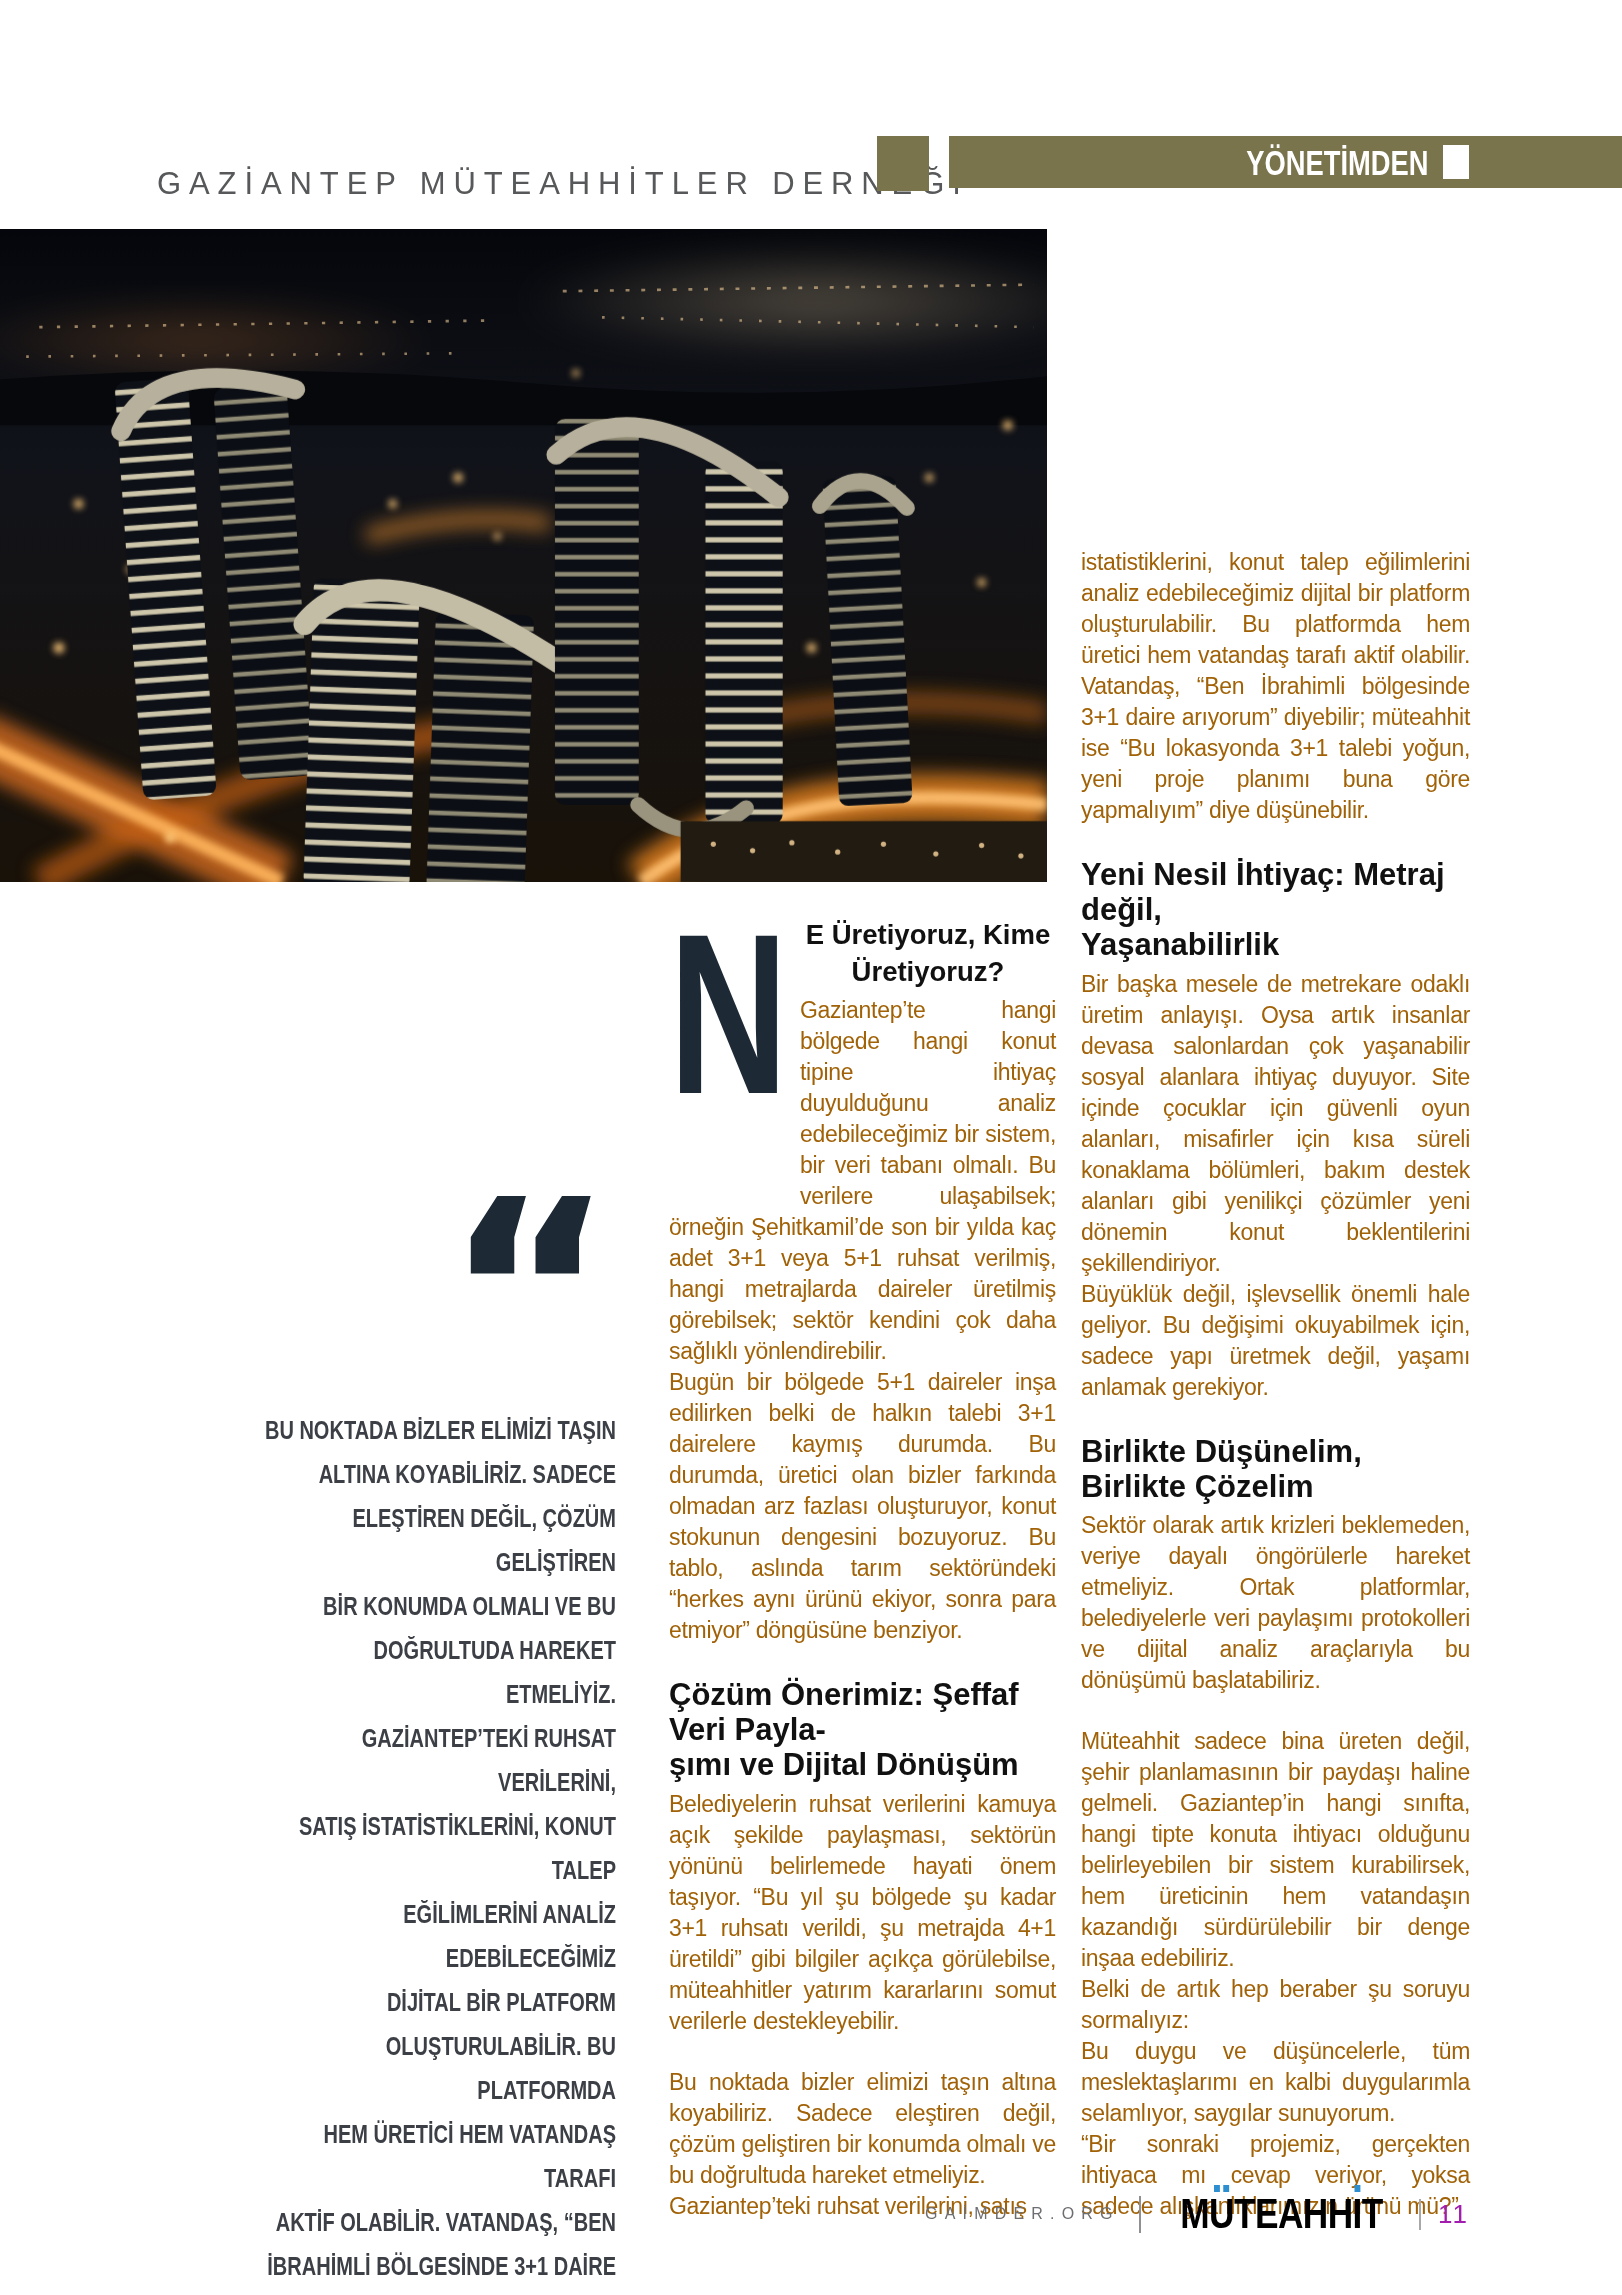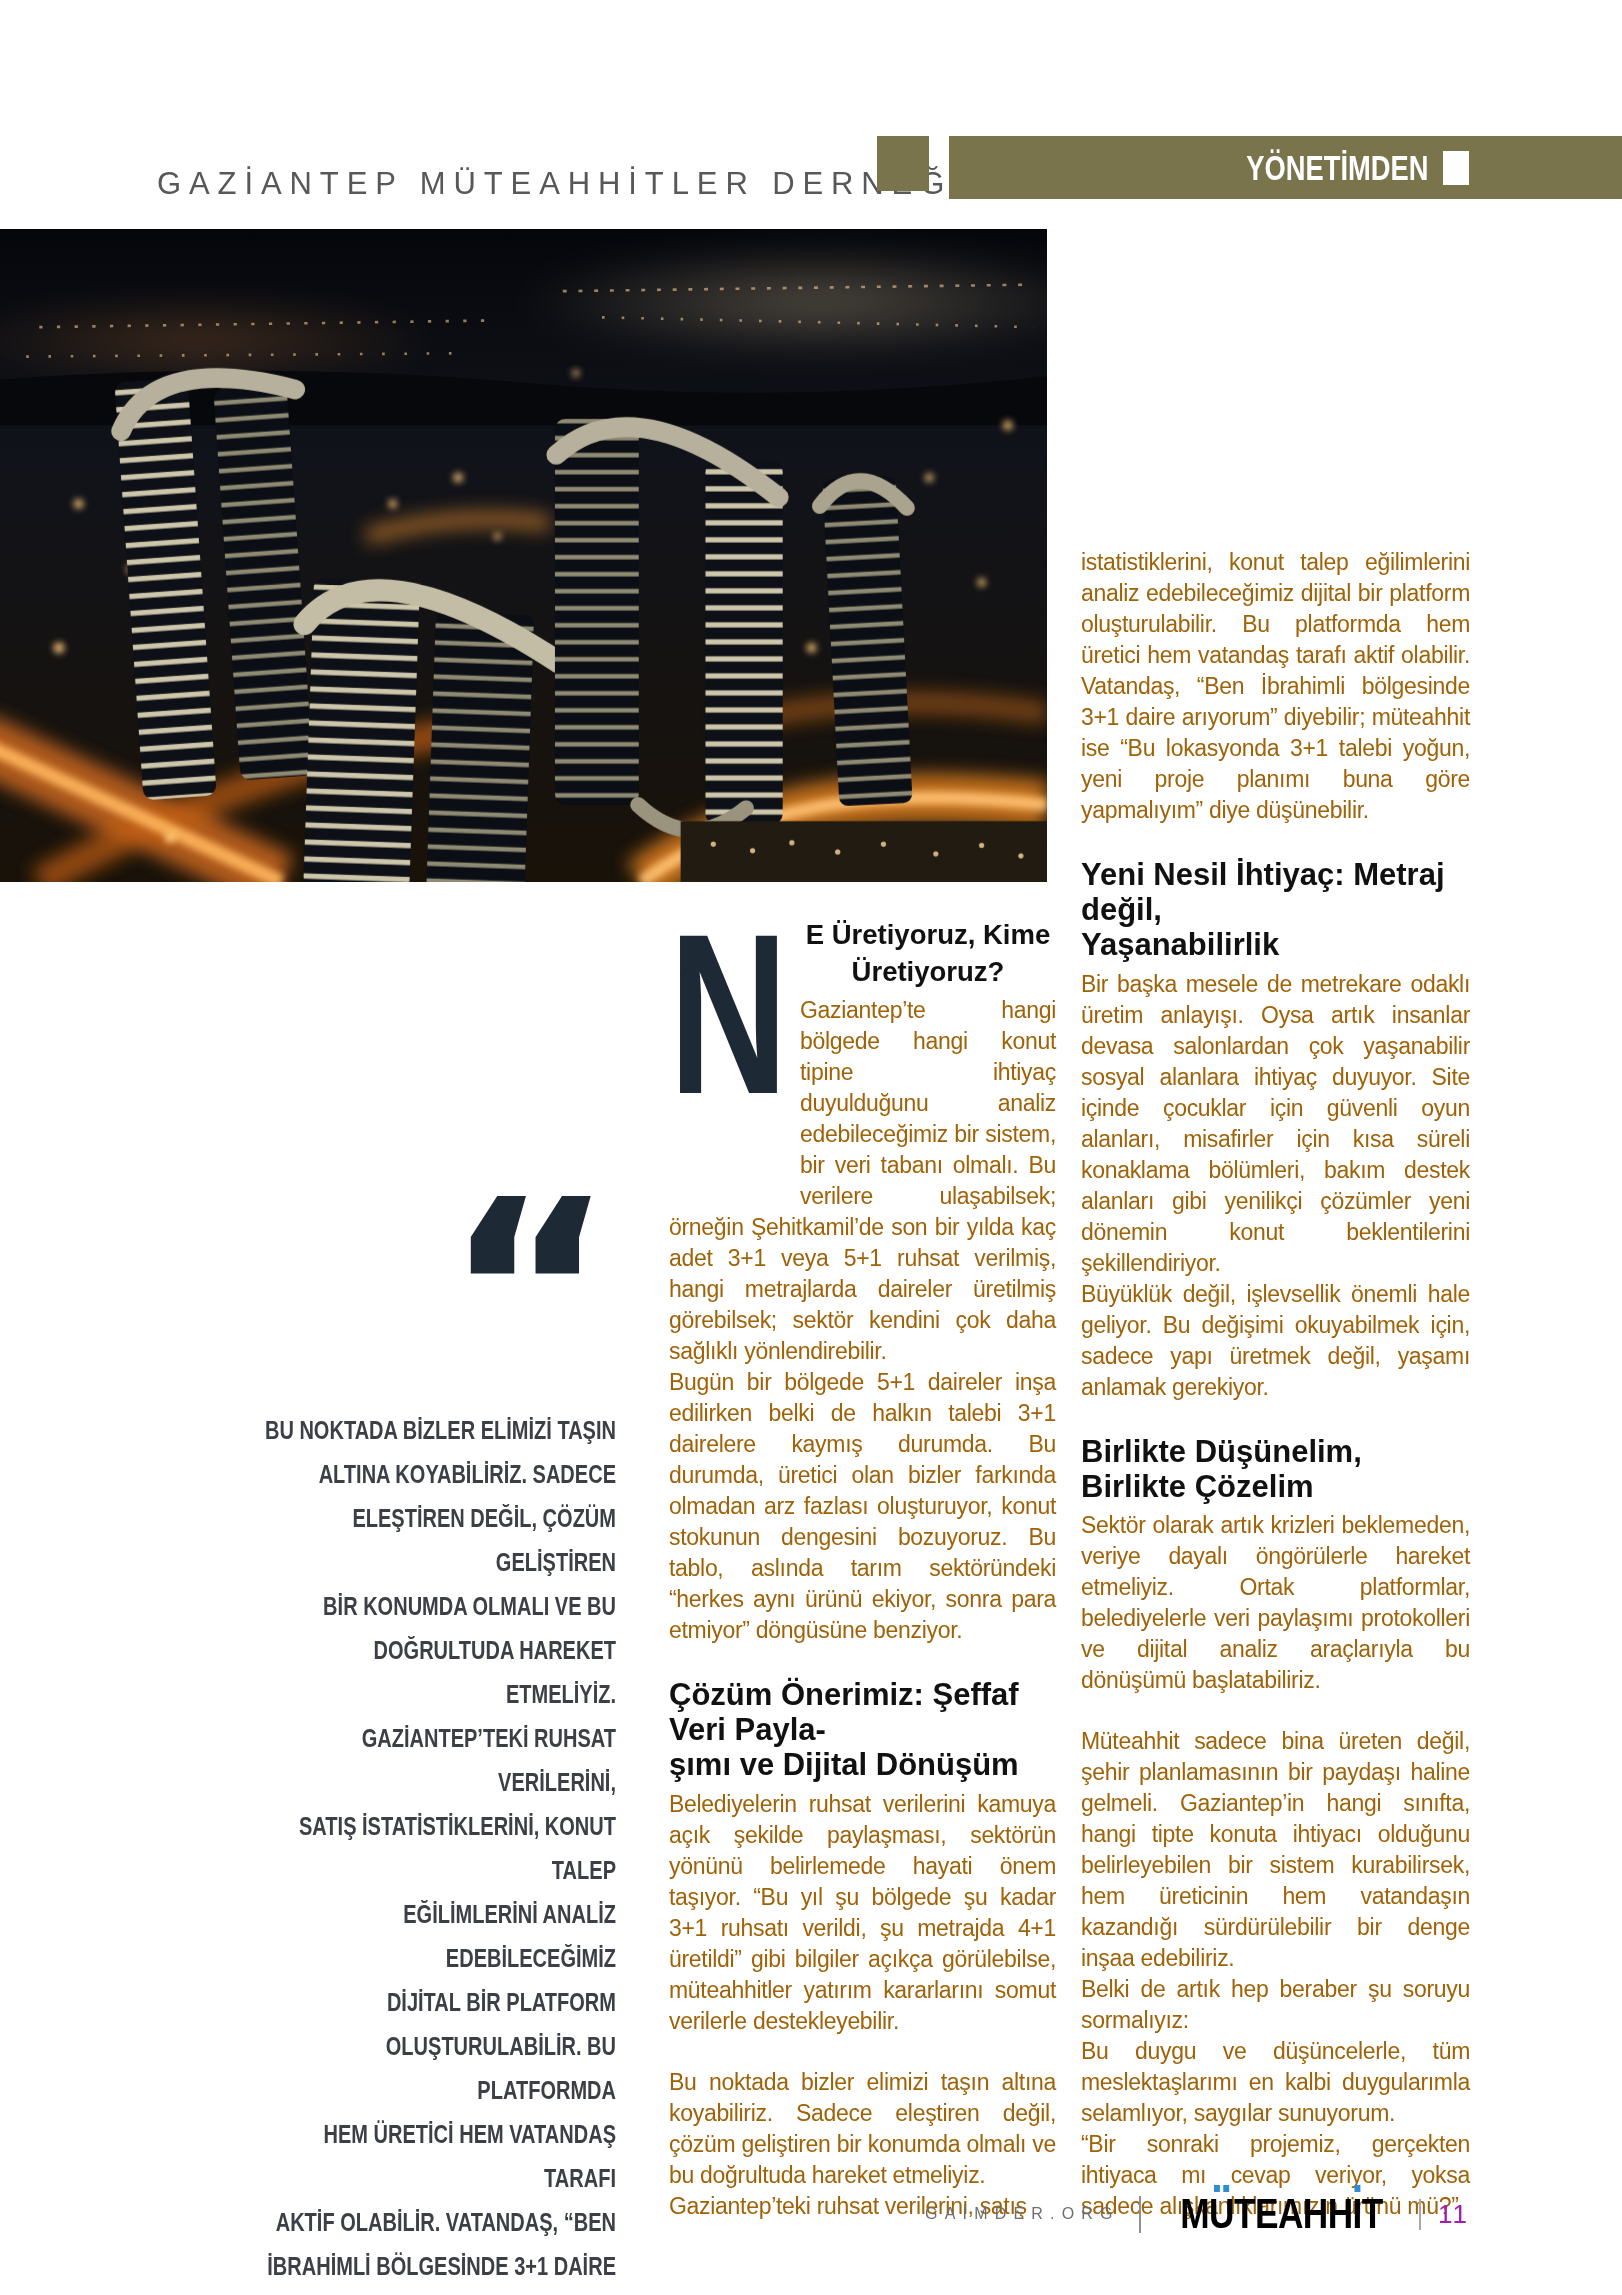--- a/index.html
+++ b/index.html
@@ -8,21 +8,21 @@
     overflow:hidden; font-family:"Liberation Sans", sans-serif; color:#272727;
   }
 
   
   .header-left {
     position:absolute; left:157px; top:166px;
     font-size:31px; letter-spacing:7.9px; color:#57585a; white-space:nowrap;
   }
   .badge-sq { position:absolute; left:877px; top:136px; width:52px; height:55px; background:#7a744d; }
   .badge-bar {
-    position:absolute; left:949px; top:136px; width:674px; height:63px; background:#7a744d;
+    position:absolute; left:949px; top:136px; width:674px; height:52px; background:#7a744d;
     display:flex; align-items:center; justify-content:flex-end;
     padding-right:154px; box-sizing:border-box;
   }
   .badge-title {
     color:#fff; font-weight:bold; font-size:35px; line-height:1; white-space:nowrap;
     transform:scaleX(0.78); transform-origin:right center; letter-spacing:0;
   }
   .badge-white-sq { width:26px; height:34px; background:#fff; margin-left:14.4px; flex:0 0 auto; }
 
   

